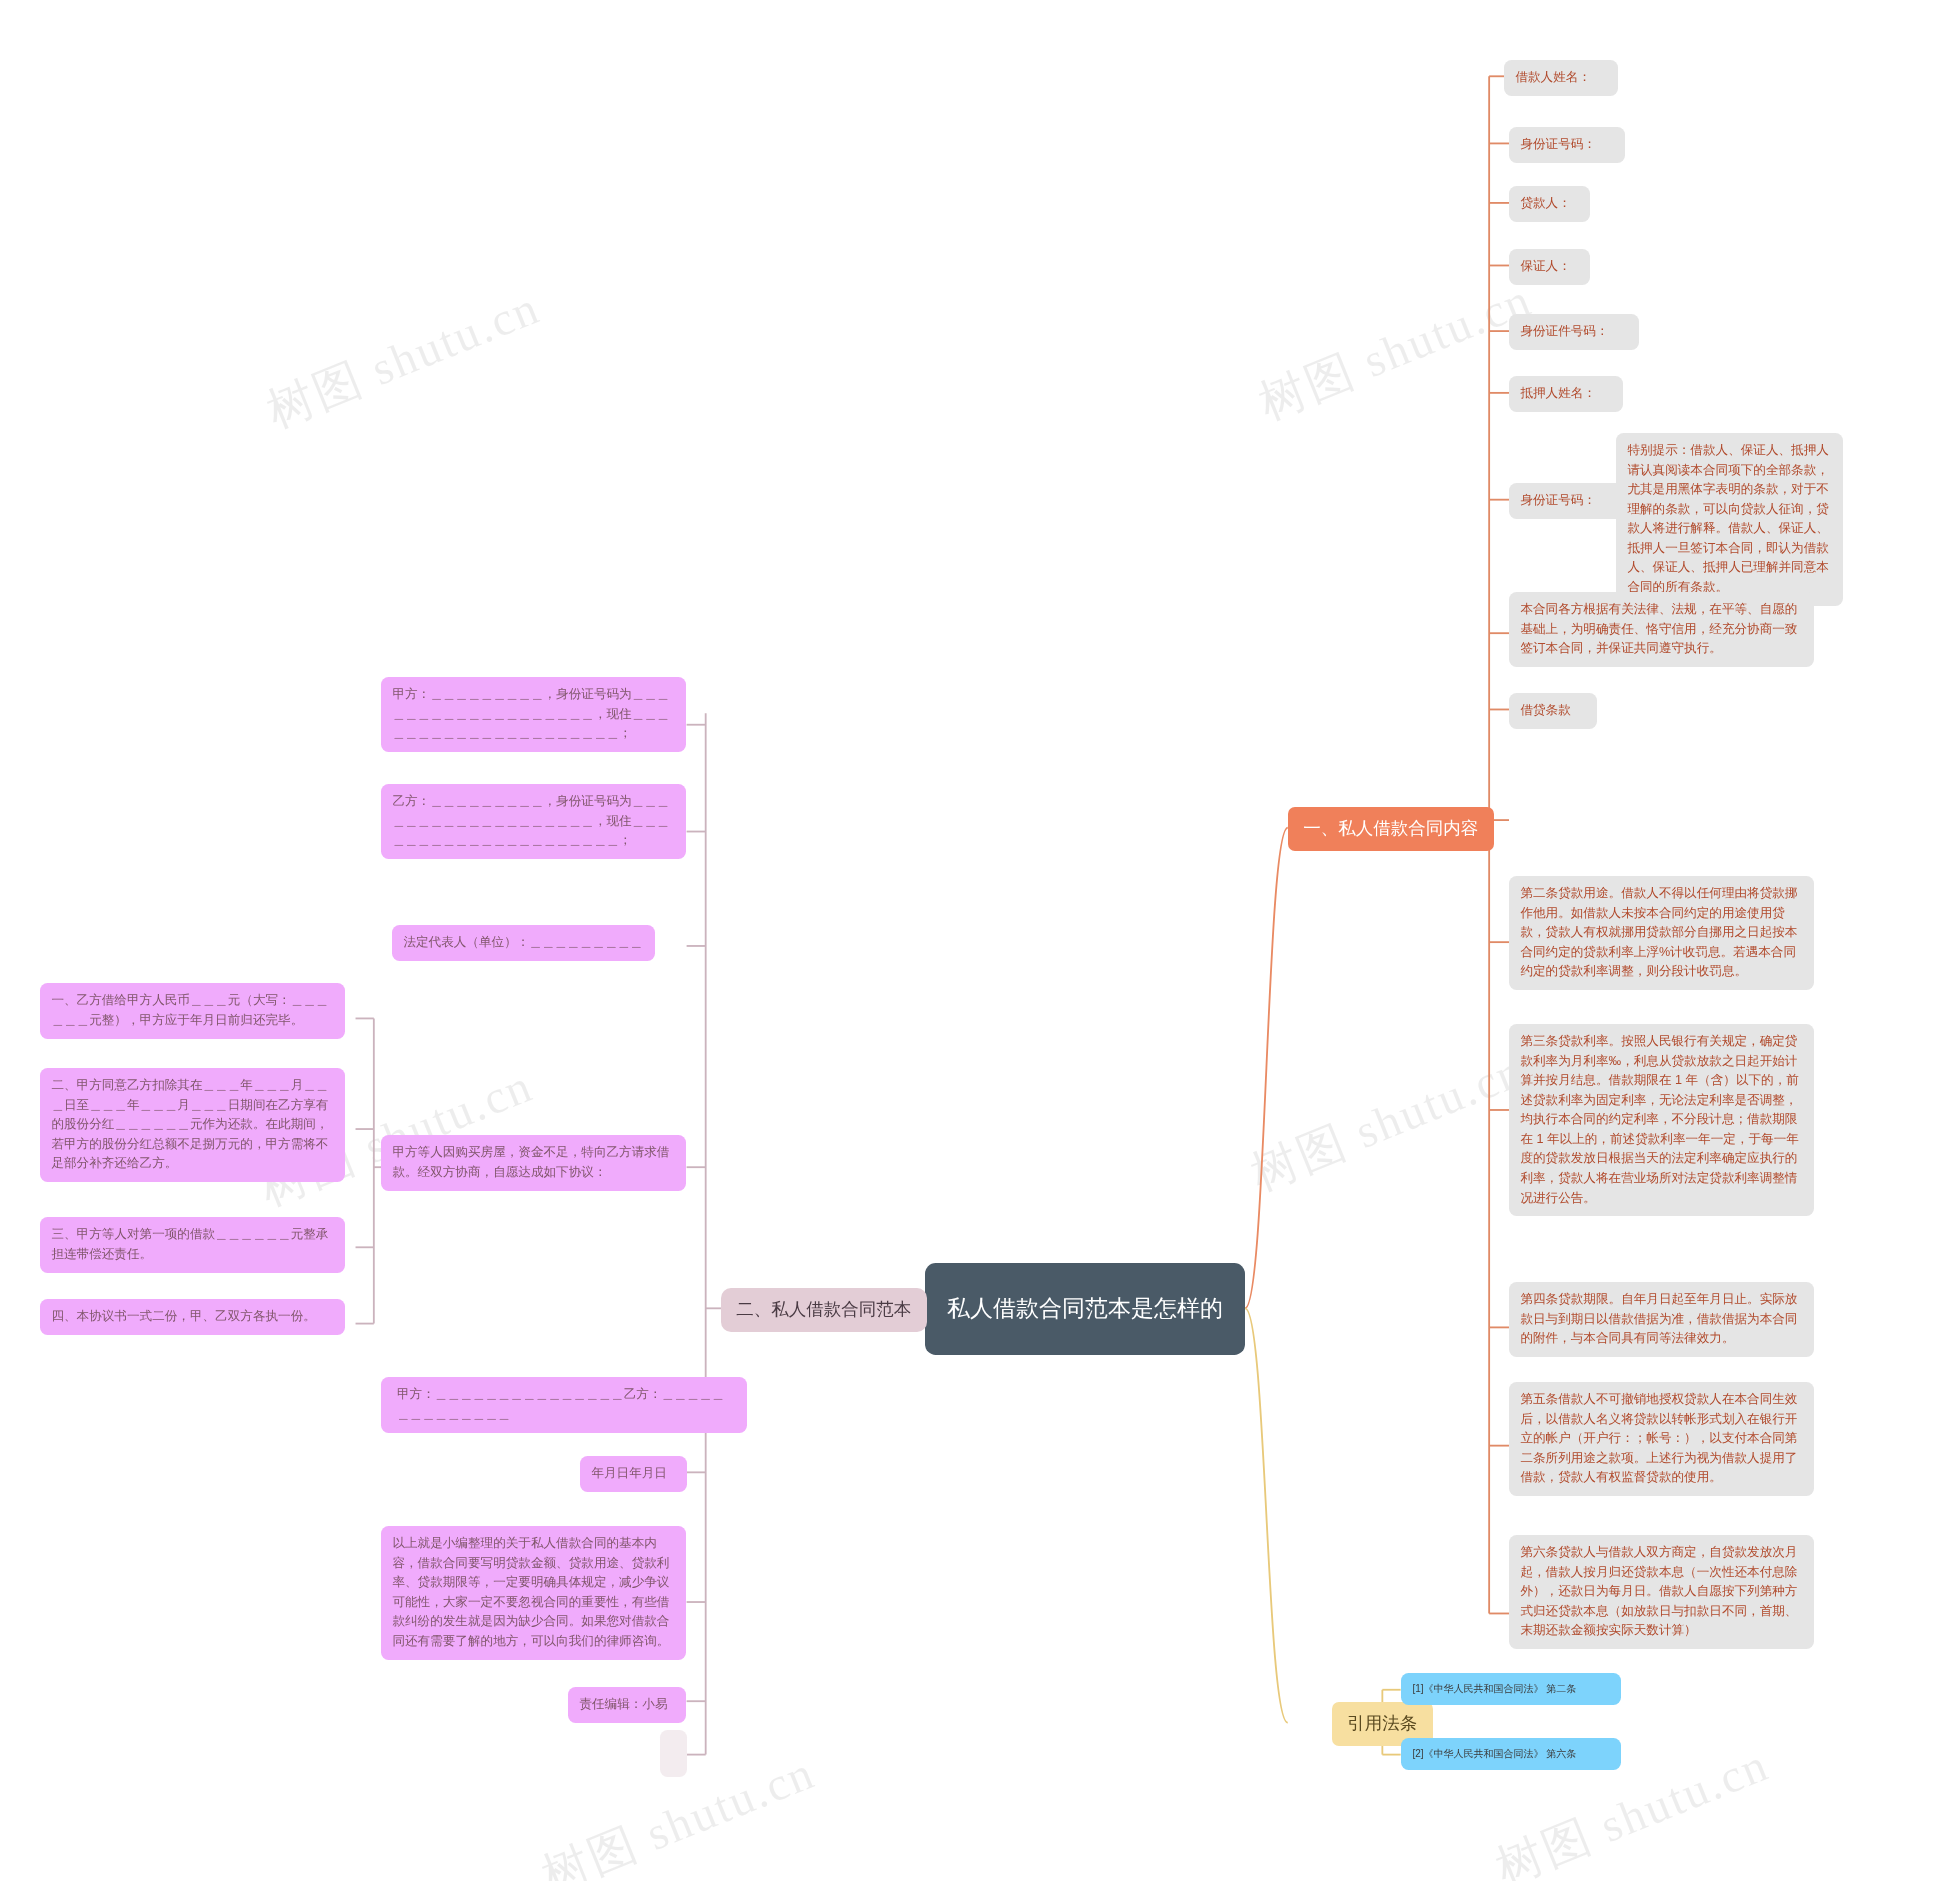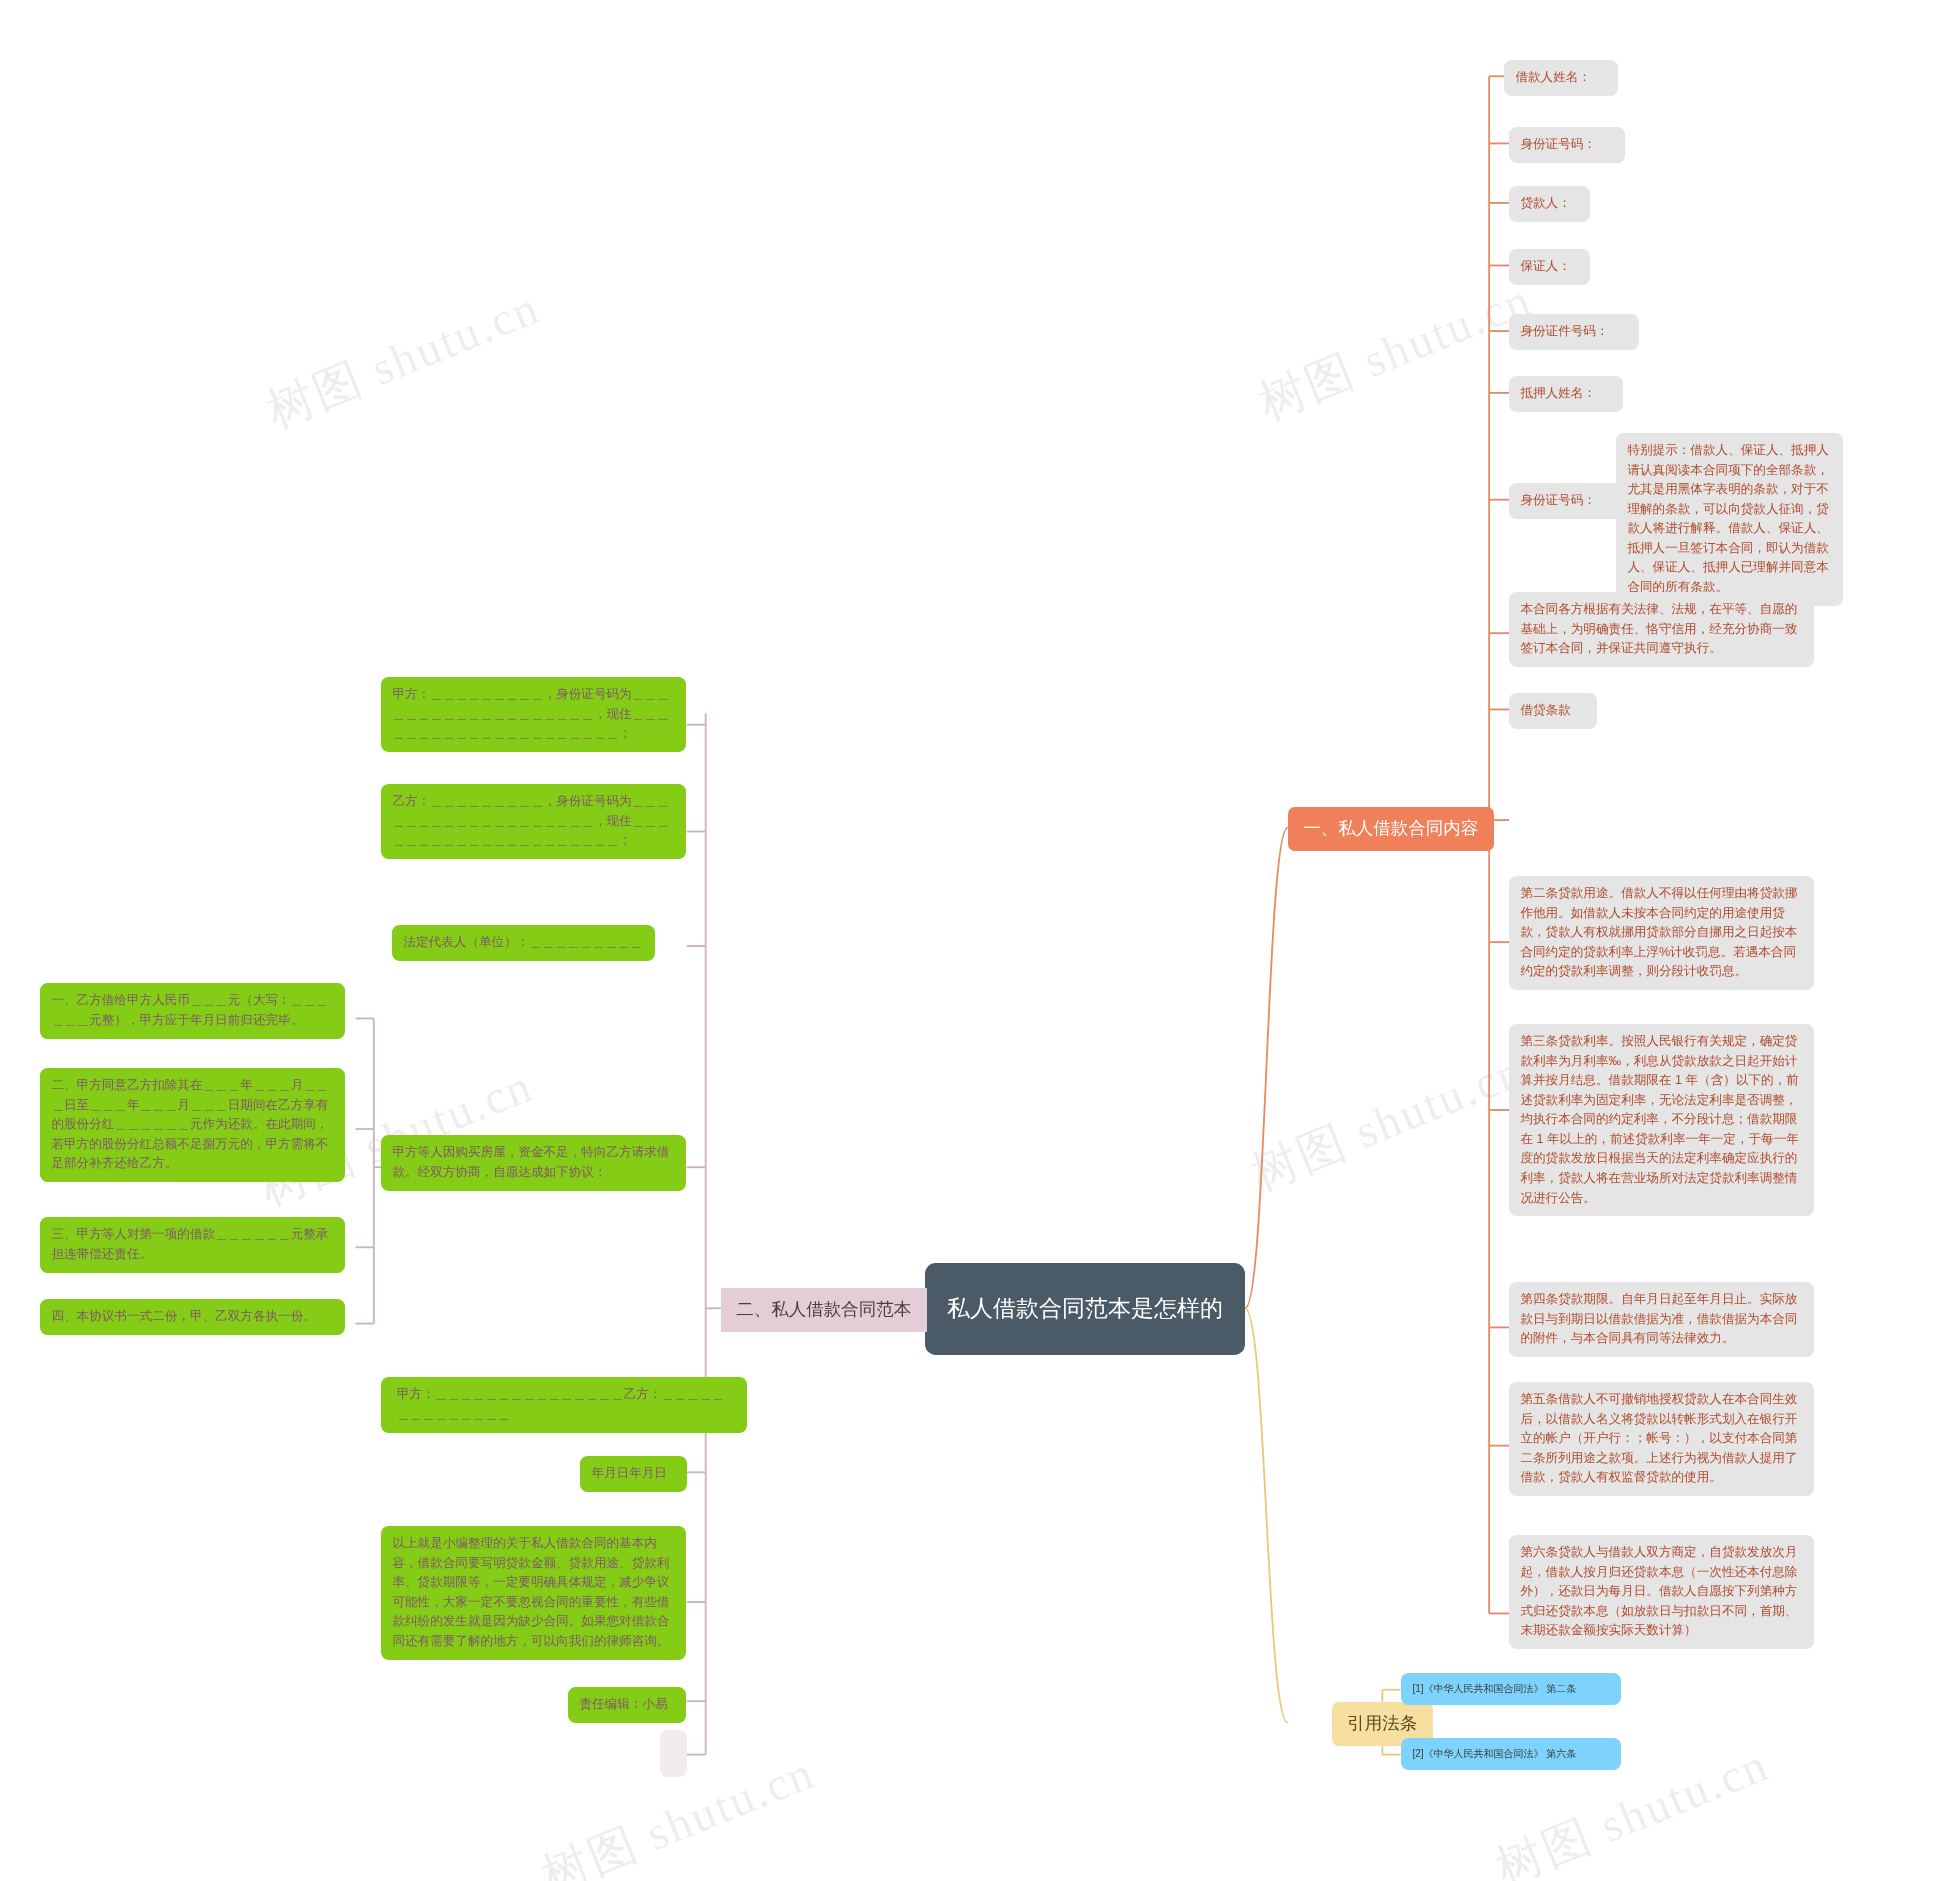--- a/index.html
+++ b/index.html
@@ -12,26 +12,26 @@
 
   
   .root{
     background:#4a5a67;color:#ffffff;border-radius:10.7px;
     font-size:23px;text-align:center;padding:17px 20px;
     display:flex;align-items:center;justify-content:center;
   }
 
   
   .b1{background:#f0805a;color:#ffffff;font-size:17.5px;padding:8.4px 15.3px;border-radius:6.9px;white-space:nowrap;}
-  .b2{background:#e3cdd6;color:#4a3b44;font-size:17.5px;padding:8.4px 15.3px;border-radius:0;white-space:nowrap;}
+  .b2{background:#e3cdd6;color:#4a3b44;font-size:17.5px;padding:8.4px 15.3px;border-radius:10px;white-space:nowrap;}
   .b3{background:#f7dfa0;color:#5a4a20;font-size:17.5px;padding:8.4px 15.3px;border-radius:6.9px;white-space:nowrap;margin-left:44px;}
 
   
   .leafA{background:#e5e5e5;color:#b14a2c;font-size:12.6px;padding:8.4px 11.4px;}
-  .leafB{background:#84cc16;color:#80566b;font-size:12.6px;padding:8.4px 11.4px;}
+  .leafB{background:#f0abfc;color:#80566b;font-size:12.6px;padding:8.4px 11.4px;}
   .leafC{background:#7dd3fc;color:#3a3a3a;font-size:10px;padding:8.4px 11.4px;}
   .leafEmpty{background:#f3ecef;}
 
   
   .wm{position:absolute;color:rgba(0,0,0,0.07);font-family:"Liberation Serif","DejaVu Serif",serif;
       font-size:47px;letter-spacing:2.3px;transform:rotate(-22deg);white-space:nowrap;user-select:none;}
 </style>
 </head>
 <body>
 

